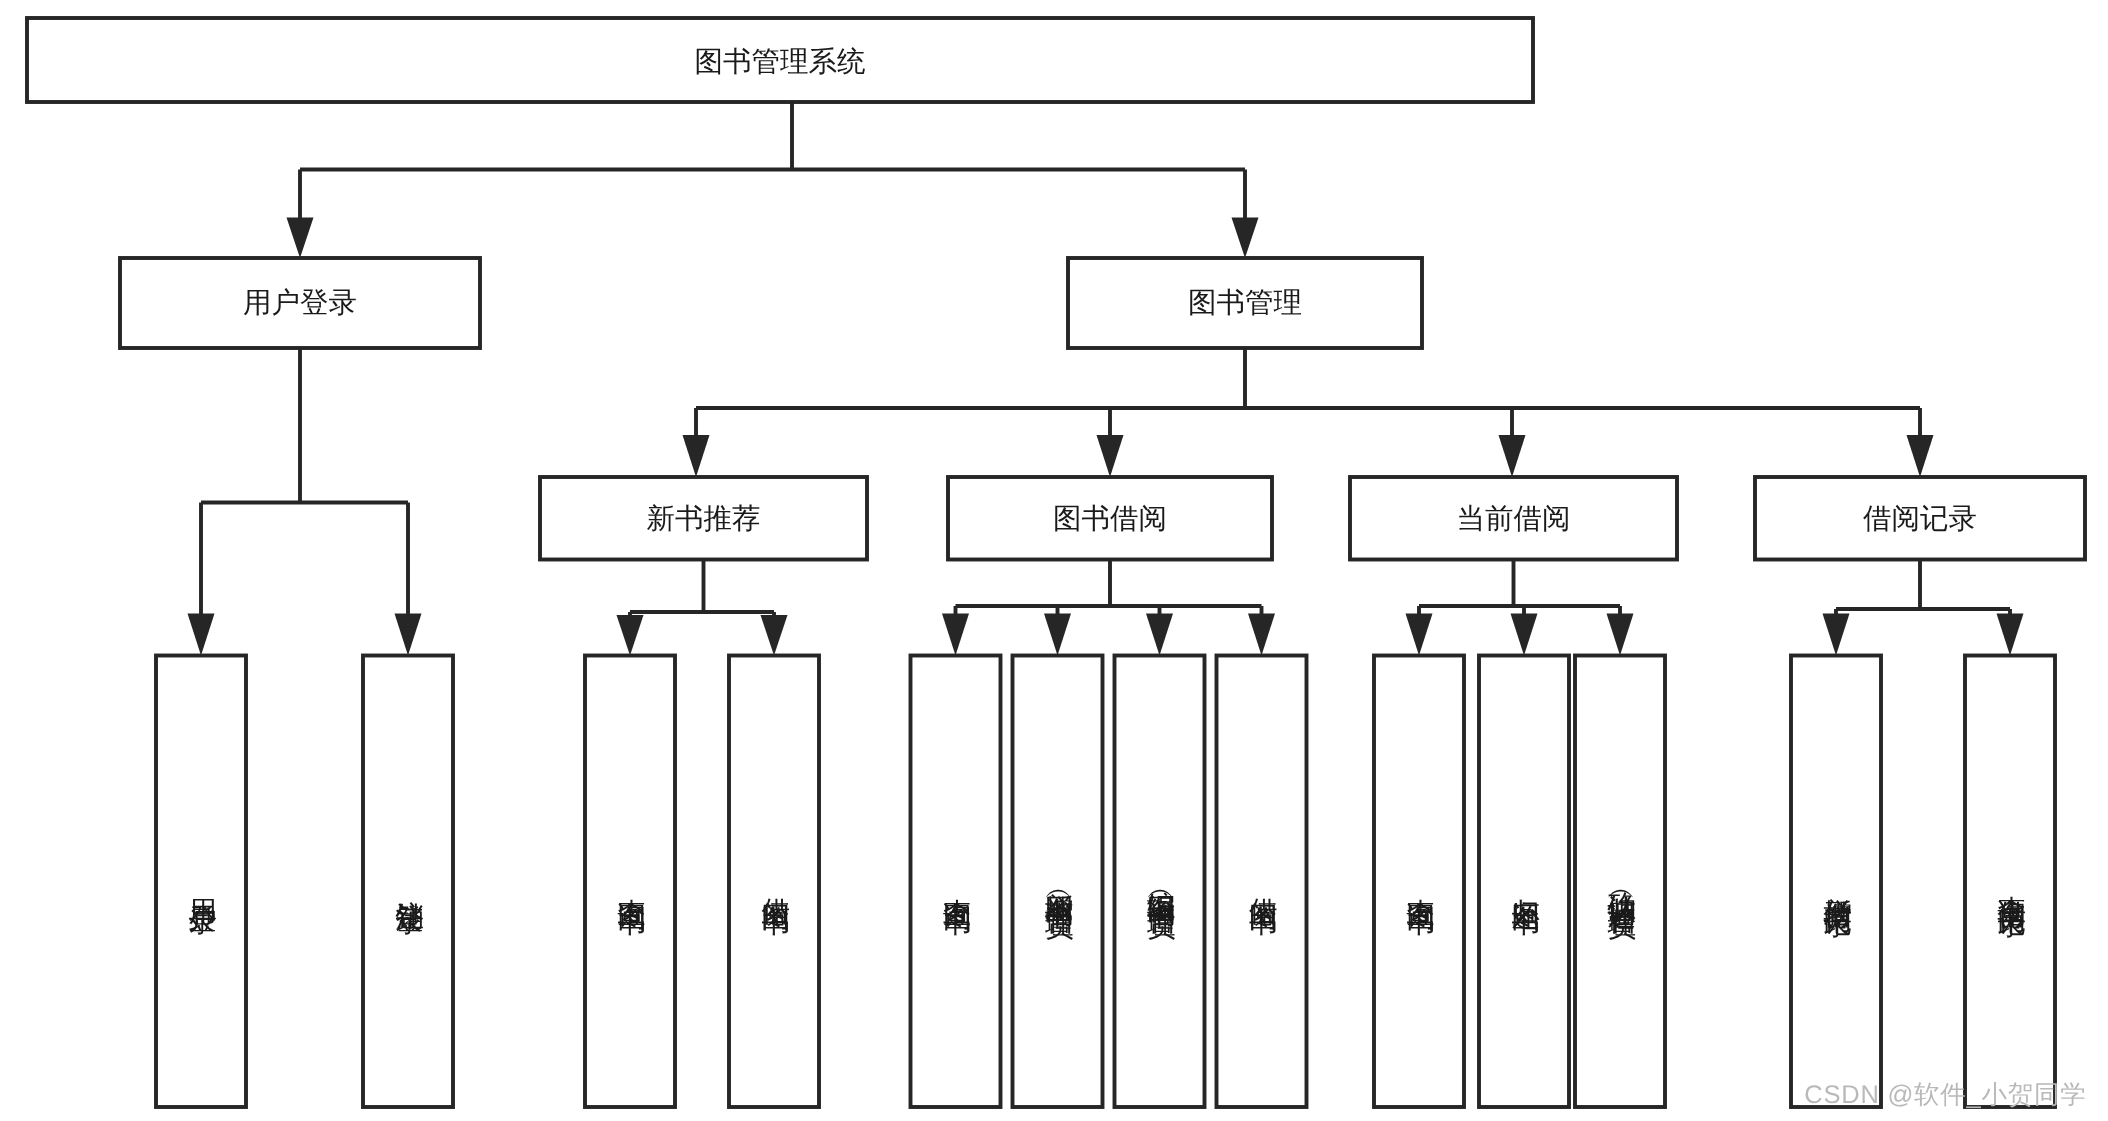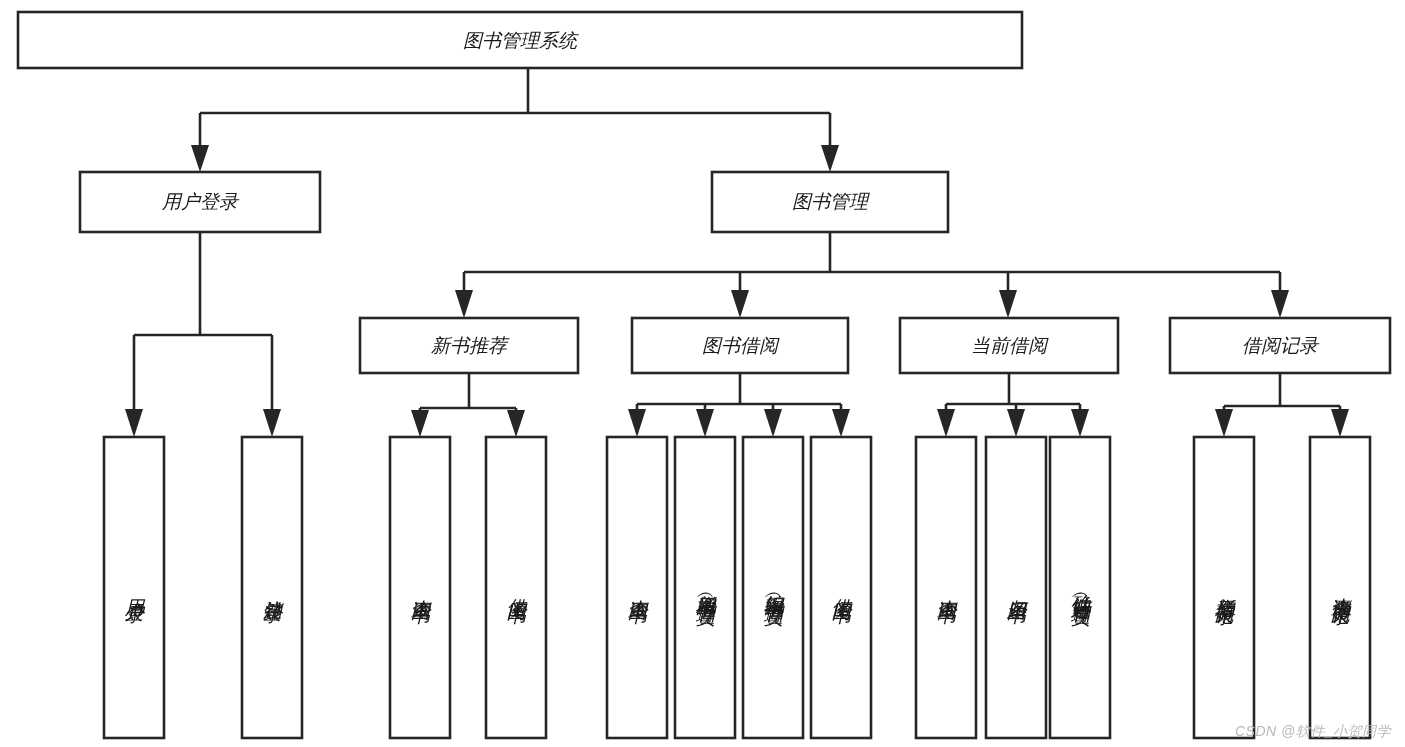--- a/index.html
+++ b/index.html
@@ -11,21 +11,20 @@
     width: 1405px;
     height: 747px;
     font-family: "Liberation Sans", "DejaVu Sans", sans-serif;
     overflow: hidden;
     position: relative;
   }
   #diagram-root {
     position: relative;
     width: 1405px;
     height: 747px;
-    font-style: italic;
   }
   svg.diagram-canvas {
     position: absolute;
     top: 0;
     left: 0;
     width: 1405px;
     height: 747px;
   }
   .node-box {
     fill: #ffffff;
@@ -62,21 +61,21 @@
     align-items: center;
     justify-content: center;
     white-space: nowrap;
     pointer-events: none;
   }
   .watermark {
     position: absolute;
     right: 14px;
     bottom: 6px;
     font-family: "Liberation Sans", "DejaVu Sans", sans-serif;
-    font-size: 14px;
+    font-size: 17px;
     color: #b9b9b9;
     letter-spacing: 0.5px;
     user-select: none;
   }
 </style>
 </head>
 <body>
 
 <div id="diagram-root">
 

